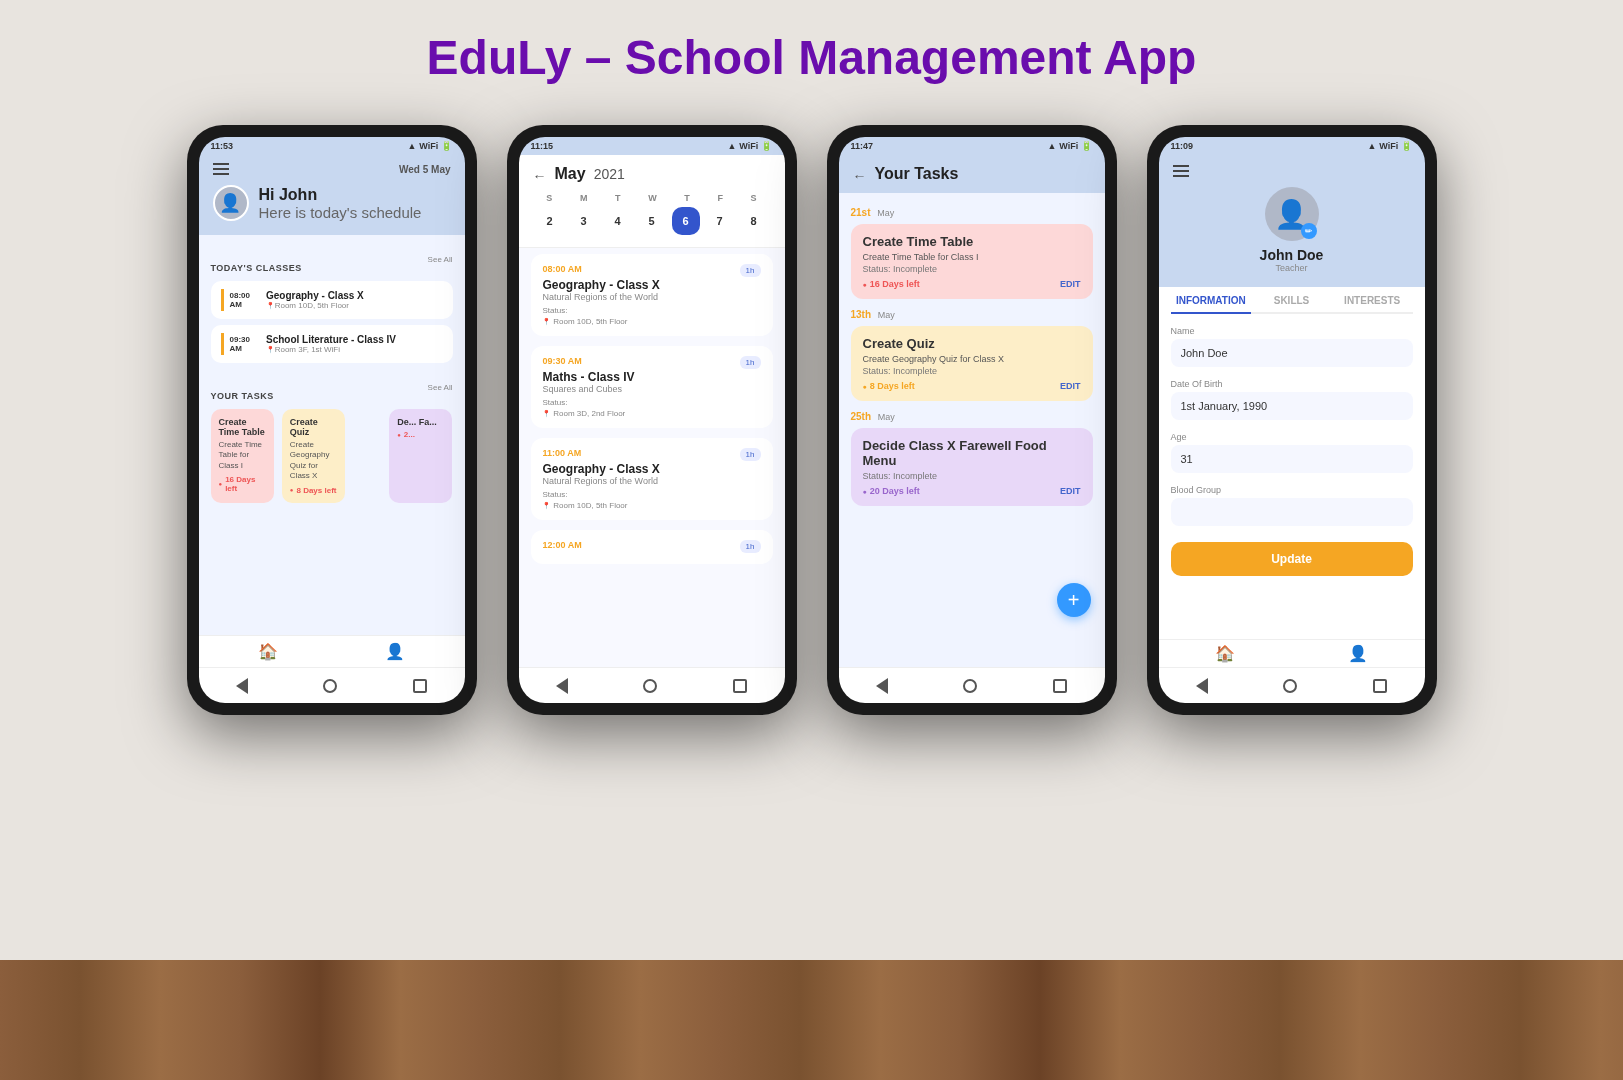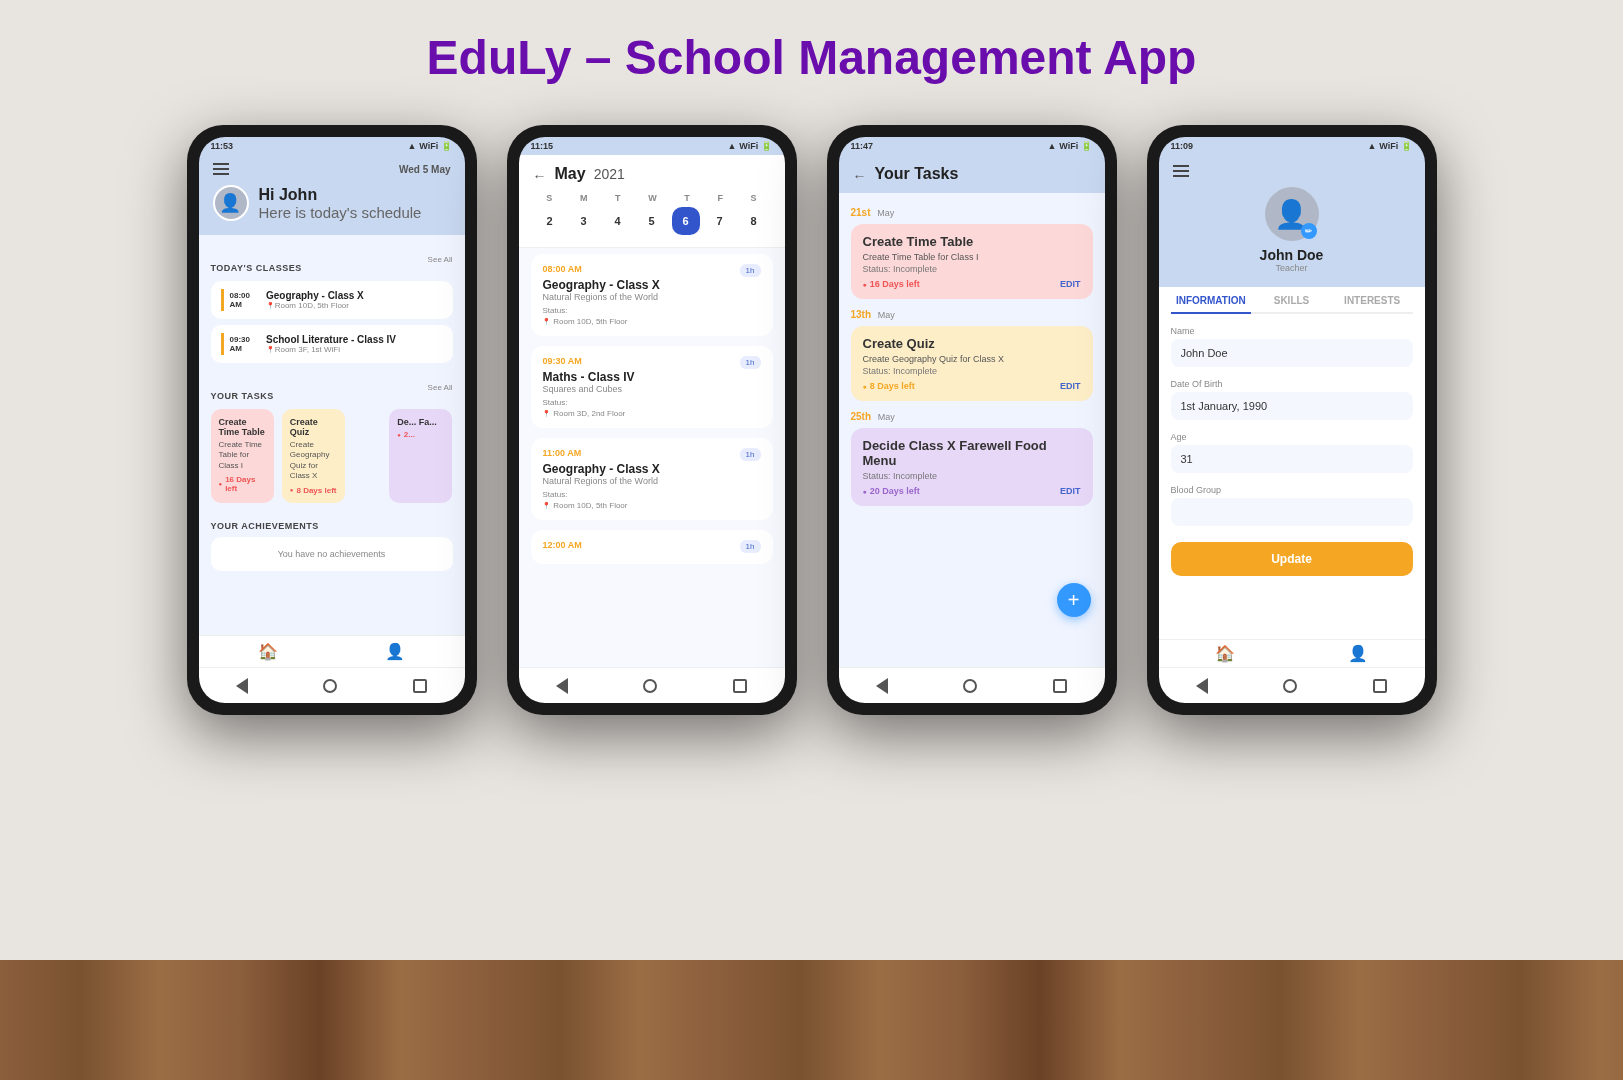--- a/index.html
+++ b/index.html
@@ -562,26 +562,20 @@
           <div class="task-card yellow">
             <div class="task-title">Create Quiz</div>
             <div class="task-desc">Create Geography Quiz for Class X</div>
             <div class="task-days">8 Days left</div>
           </div>
           <div class="task-card purple">
             <div class="task-title">De... Fa...</div>
             <div class="task-days">2...</div>
           </div>
         </div>
-        <div class="achievements-section">
-          <div class="section-title" style="margin-bottom:6px;">YOUR ACHIEVEMENTS</div>
-          <div class="achievements-box">
-            <span>You have no achievements</span>
-          </div>
-        </div>
       </div>
 
       <div class="phone1-bottom-nav">
         <span class="bottom-icon active">🏠</span>
         <span class="bottom-icon">👤</span>
       </div>
 
       <div class="nav-bar">
         <div class="nav-tri"></div>
         <div class="nav-circle"></div>

